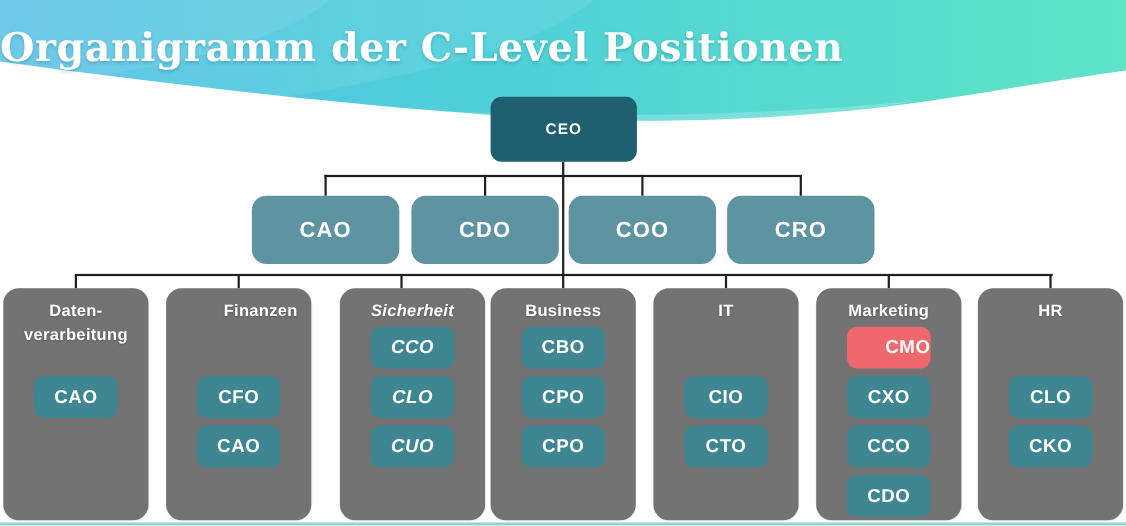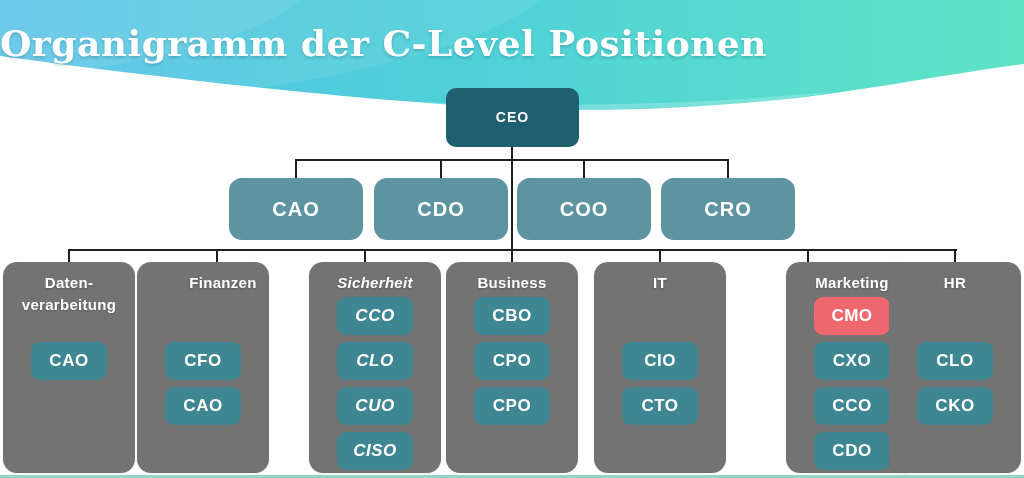--- a/index.html
+++ b/index.html
@@ -60,21 +60,21 @@
     text-shadow: 0 1px 2px rgba(0,0,0,0.22);
     letter-spacing: 0.3px;
   }
   .role-node {
     position: absolute; left: 50%; transform: translateX(-50%);
     width: 76px; height: 38px;
     background: #3e8692; border-radius: 9px;
     color: #ffffff; font-weight: bold; font-size: 17px;
     line-height: 38px; text-align: center; letter-spacing: 0.5px;
   }
-  .role-node.highlight { background: #ee686d; }
+  .role-node.highlight { background: #ee686d; text-align: right; }
   .row1 { top: 35px; }
   .row2 { top: 80px; }
   .row3 { top: 125px; }
   .row4 { top: 170px; }
   
   #bottom-wave-edge {
     position: absolute; left: 0; bottom: 0; width: 1024px; height: 3px;
     background: #8bd7c9;
   }
 </style>
@@ -121,48 +121,47 @@
   <div class="node l2-node" style="left:661px;">CRO</div>
 
   <div class="panel" style="left:3px;">
     <div class="panel-header">
       <div>Daten-</div>
       <div>verarbeitung</div>
     </div>
     <div class="role-node row2">CAO</div>
   </div>
 
-  <div class="panel" style="left:137px;padding-left:40px;">
+  <div class="panel" style="left:151px;padding-left:40px;">
     <div class="panel-header">Finanzen</div>
     <div class="role-node row2">CFO</div>
     <div class="role-node row3">CAO</div>
   </div>
 
   <div class="panel" style="left:309px;font-style:italic;">
     <div class="panel-header">Sicherheit</div>
     <div class="role-node row1">CCO</div>
     <div class="role-node row2">CLO</div>
     <div class="role-node row3">CUO</div>
-    <div class="role-node row4">CISO</div>
   </div>
 
   <div class="panel" style="left:446px;">
     <div class="panel-header">Business</div>
     <div class="role-node row1">CBO</div>
     <div class="role-node row2">CPO</div>
     <div class="role-node row3">CPO</div>
   </div>
 
   <div class="panel" style="left:594px;">
     <div class="panel-header">IT</div>
     <div class="role-node row3">CTO</div>
     <div class="role-node row2">CIO</div>
   </div>
 
-  <div class="panel" style="left:742px;margin-left:44px;">
+  <div class="panel" style="left:742px;">
     <div class="panel-header">Marketing</div>
     <div class="role-node row1 highlight">CMO</div>
     <div class="role-node row2">CXO</div>
     <div class="role-node row3">CCO</div>
     <div class="role-node row4">CDO</div>
   </div>
 
   <div class="panel" style="left:889px;">
     <div class="panel-header">HR</div>
     <div class="role-node row2">CLO</div>

